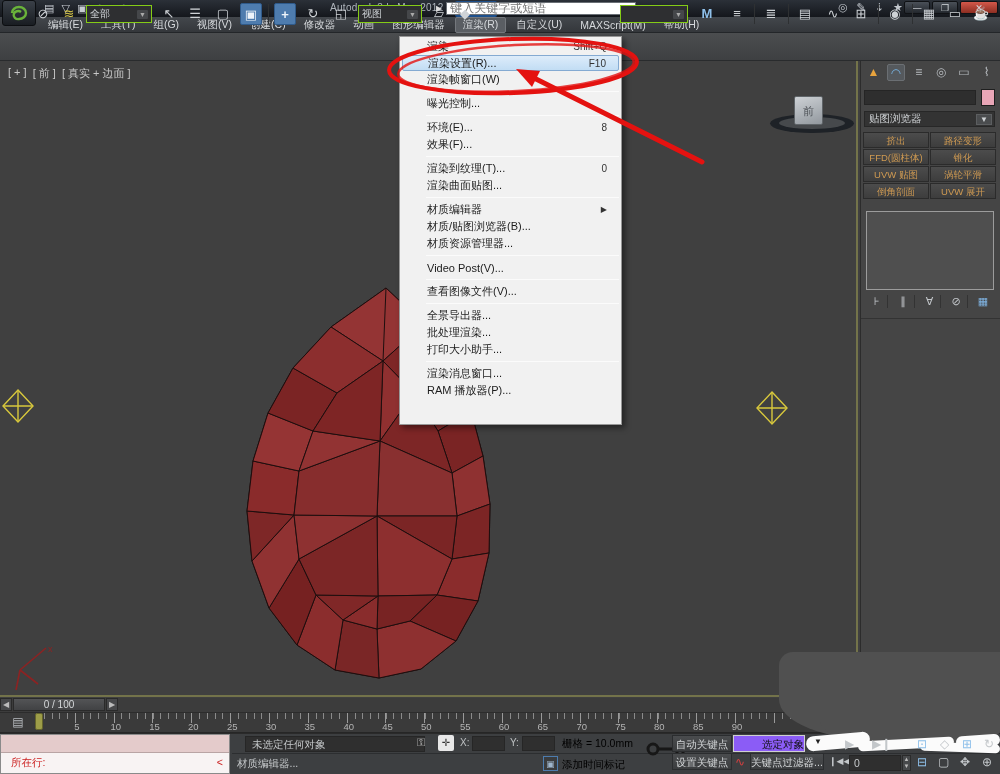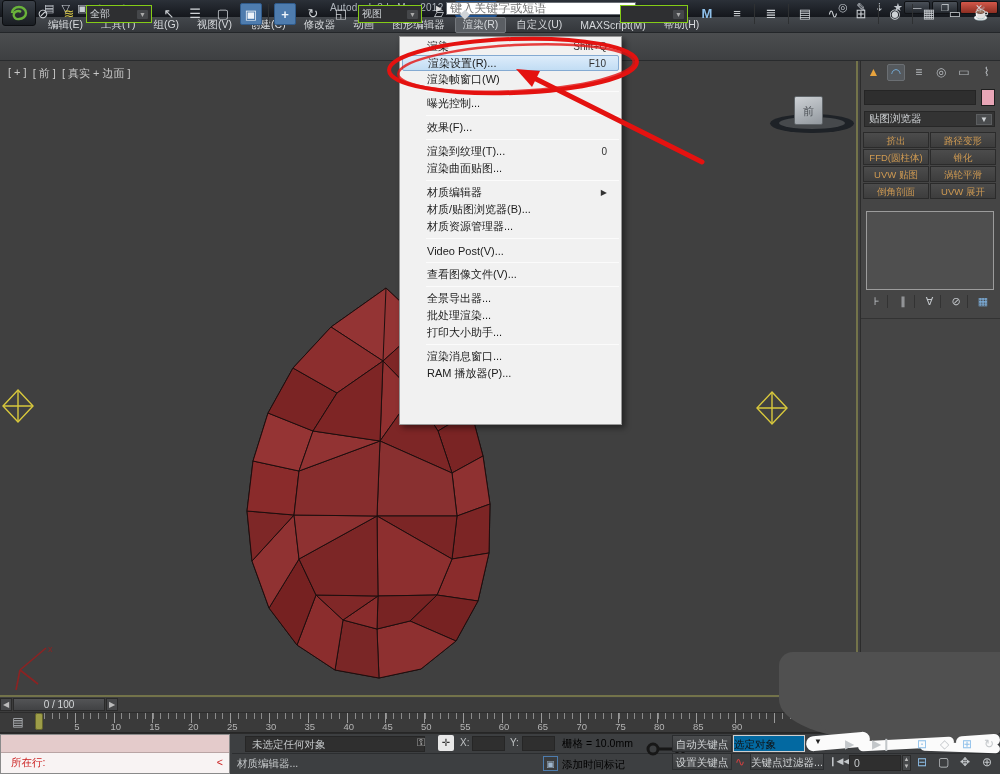--- a/index.html
+++ b/index.html
@@ -85,21 +85,21 @@
   .sunken{background:#2f2f2f;border:1px solid #262626;color:#c6c9cb;}
   .stat-field{left:245px;top:736px;width:180px;height:16px;padding:1px 6px;font-size:10.5px;}
   .prompt{left:237px;top:757px;font-size:10.5px;color:#c6c9cb;}
   .coord{top:737px;font-size:10px;color:#bdc0c2;}
   .coord-field{top:736px;width:33px;height:15px;}
   .grid-label{left:562px;top:737px;font-size:10.5px;}
   .row-divider{left:232px;top:753px;width:768px;height:1px;background:#2c2e30;}
   .timetag-btn{left:543px;top:756px;width:15px;height:15px;border:1px solid #4d7cae;background:#3a3c3e;color:#9fb6cc;font-size:9px;text-align:center;line-height:14px;}
   .timetag-label{left:562px;top:758px;font-size:10.5px;}
   .skbtn{position:absolute;height:17px;background:linear-gradient(#4a4c4e,#3b3d3f);border:1px solid #2b2d2f;color:#d2d5d7;font-size:10.5px;text-align:center;}
-  .white-box{left:733px;top:735px;width:72px;height:17px;background:#0369a1;color:#111;font-size:10.5px;text-align:left;line-height:16px;z-index:60;border:1px solid #cfcfcf;}
+  .white-box{left:733px;top:735px;width:72px;height:17px;background:#8b5cf6;color:#111;font-size:10.5px;text-align:right;line-height:16px;z-index:60;border:1px solid #cfcfcf;}
   .wb-caret{left:814px;top:737px;color:#222;font-size:8px;z-index:60;}
   .frame-field{left:849px;top:755px;width:52px;height:16px;padding:1px 4px;font-size:10.5px;z-index:60;}
   .spin{left:902px;top:755px;width:9px;height:16px;background:#47494b;border:1px solid #2b2b2b;color:#bbb;font-size:6px;line-height:7px;text-align:center;z-index:60;}
   .navico{position:absolute;color:#c3c7ca;font-size:12px;z-index:60;}
   .blue-ico{color:#8fc0ea;}
   
   .blob{left:779px;top:652px;width:221px;height:88px;background:#505050;border-radius:14px 0 38% 46%;z-index:50;}
   .blob2{left:820px;top:700px;width:180px;height:44px;background:#505050;border-radius:0 0 30% 50%;z-index:50;}
   .streak{position:absolute;background:#fbfbfb;z-index:55;border-radius:8px;}
   .axis-sv{left:8px;top:640px;z-index:3;}
@@ -318,20 +318,24 @@
         <span>渲染帧窗口(W)</span>
         <span class="sc"></span>
       </div>
     <div class="msep"></div>
     <div class="mi">
         <span>曝光控制...</span>
         <span class="sc"></span>
       </div>
     <div class="msep"></div>
     <div class="mi">
+        <span>环境(E)...</span>
+        <span class="sc">8</span>
+      </div>
+    <div class="mi">
         <span>效果(F)...</span>
         <span class="sc"></span>
       </div>
     <div class="msep"></div>
     <div class="mi">
         <span>渲染到纹理(T)...</span>
         <span class="sc">0</span>
       </div>
     <div class="mi">
         <span>渲染曲面贴图...</span>

